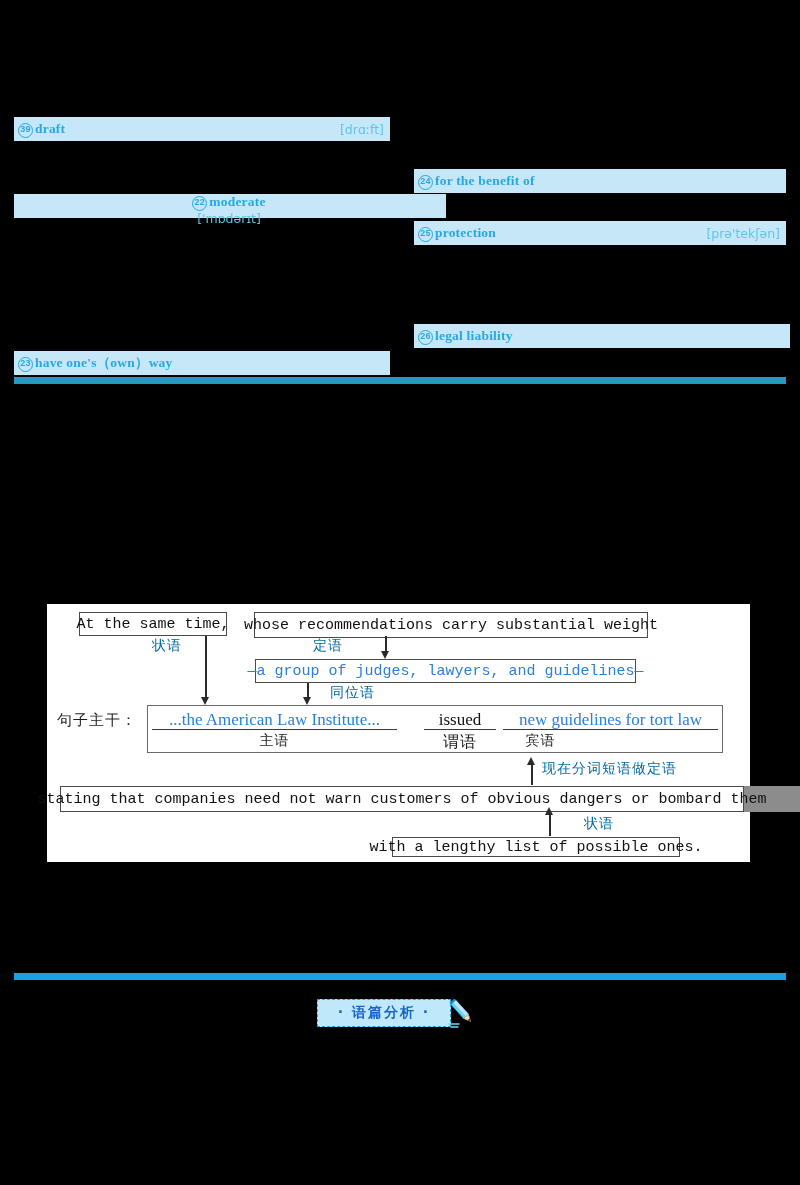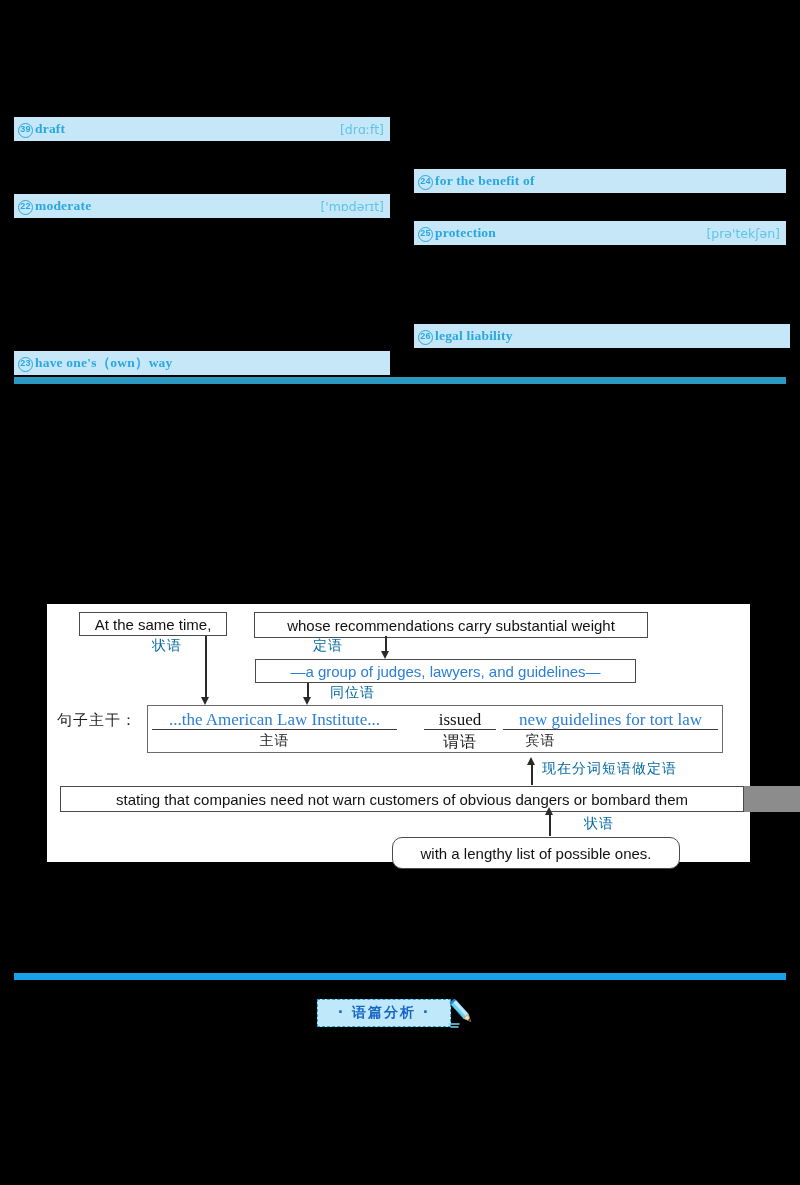--- a/index.html
+++ b/index.html
@@ -103,21 +103,21 @@
     position: absolute;
     border: 1.3px solid #4a4a4a;
     background: #ffffff;
     box-sizing: border-box;
     display: flex;
     align-items: center;
     justify-content: center;
     white-space: nowrap;
     font-size: 15px;
     color: #111111;
-    font-family: Liberation Sans, sans-serif;
+    font-family: Liberation Mono, monospace;
     padding: 0 11px;
   }
   .dbox.blue { color: #2b7fd4; }
 
   .dlabel {
     position: absolute;
     font-size: 14px;
     color: #0369a1;
     white-space: nowrap;
     font-family: "DejaVu Sans", sans-serif;
@@ -216,21 +216,21 @@
 </style>
 </head>
 <body>
 
 <div id="vocab-layer">
     <div class="vocab-band" style="left: 14px; top: 117px; width: 376px;">
       <div class="shadow-strip"></div>
       <span class="vocab-term"><span class="vocab-num">39</span>draft</span>
       <span class="vocab-phon">[drɑːft]</span>
     </div>
-    <div class="vocab-band" style="left: 14px; top: 194px; width: 376px;">
+    <div class="vocab-band" style="left: 14px; top: 194px; width: 432px; flex-direction: column;">
       <div class="shadow-strip"></div>
       <span class="vocab-term"><span class="vocab-num">22</span>moderate</span>
       <span class="vocab-phon">['mɒdərɪt]</span>
     </div>
     <div class="vocab-band" style="left: 14px; top: 351px; width: 376px;">
       <div class="shadow-strip"></div>
       <span class="vocab-term"><span class="vocab-num">23</span>have one's（own）way</span>
       <span class="vocab-phon"></span>
     </div>
     <div class="vocab-band" style="left: 414px; top: 169px; width: 372px;">
@@ -257,21 +257,21 @@
 <div class="gray-block"></div>
 
 <div class="dbox" style="left:79px; top:612px; width:148px; height:24px;">At the same time,</div>
 
 <div class="dbox" style="left:254px; top:612px; width:394px; height:26px;">whose recommendations carry substantial weight</div>
 
 <div class="dbox blue" style="left:255px; top:659px; width:381px; height:24px;">—a group of judges, lawyers, and guidelines—</div>
 
 <div class="dbox" style="left:60px; top:786px; width:684px; height:26px;">stating that companies need not warn customers of obvious dangers or bombard them</div>
 
-<div class="dbox" style="left:392px; top:837px; width:288px; height:32px;border-radius:10px;">with a lengthy list of possible ones.</div>
+<div class="dbox" style="left:392px; top:837px; width:288px; height:20px;">with a lengthy list of possible ones.</div>
 
 <div class="mainrow" style="left:147px; top:705px; width:576px; height:48px;"></div>
 
 <div class="mainrow-prefix" style="left:57px; top:711px;">句子主干：</div>
 
 <div class="mainrow-part blue" style="left:152px; top:710px; width:245px;">...the American Law Institute...</div>
 <div class="underline-seg" style="left:152px; top:729px; width:245px;"></div>
 <div class="mainrow-part" style="left:152px; top:732px; width:245px; font-family:'DejaVu Sans',sans-serif; font-size:14px; letter-spacing:1px; color:#1a1a1a;">主语</div>
 
 <div class="mainrow-part black" style="left:424px; top:710px; width:72px;">issued</div>

